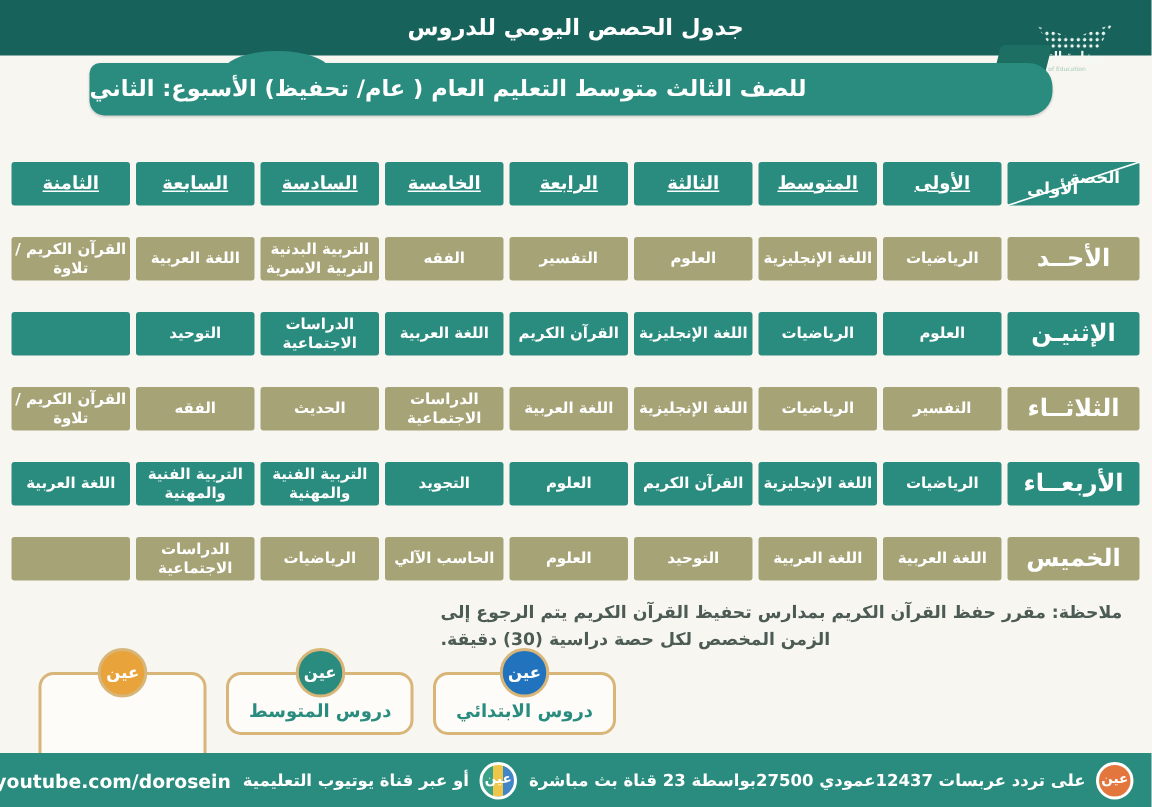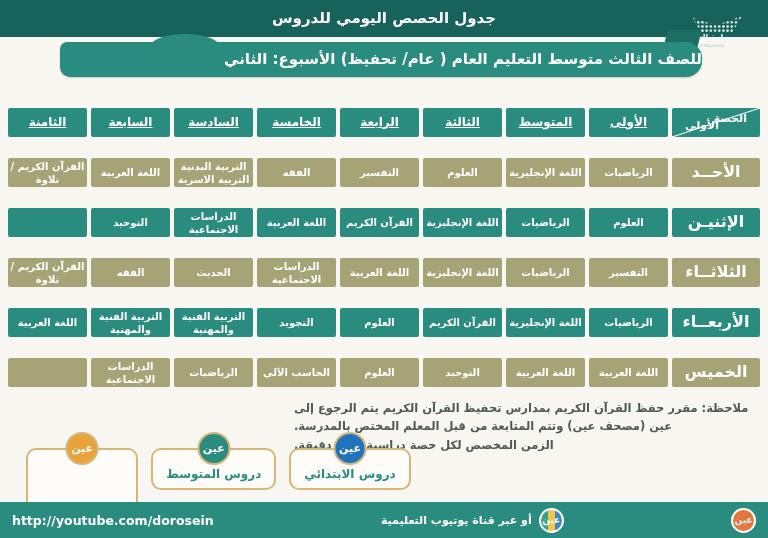--- a/index.html
+++ b/index.html
@@ -27,21 +27,21 @@
   
   .banner-hump {
     position:absolute; top:34px; left:150px; width:70px; height:26px;
     background:#2a8c7e; border-radius:50% 50% 0 0;
   }
   .banner-fold { position:absolute; top:30px; left:665px; width:34px; height:22px;
     background:#1c6f62; transform:skewX(-14deg); border-radius:3px; }
   .banner {
     position:absolute; top:42px; left:60px; right:66px; height:35px;
     background:#2a8c7e; border-radius:7px 16px 16px 10px;
-    color:#fff; font-size:15px; font-weight:bold; text-align:right; line-height:35px;
+    color:#fff; font-size:15px; font-weight:bold; text-align:left; line-height:35px;
     box-shadow: 0 1px 2px rgba(0,0,0,.18);
   }
   
   .grid {
     position:absolute; top:91px; right:8px; left:8px;
     display:grid; grid-template-columns: 88px repeat(8, 1fr);
     grid-auto-rows: 46px; gap: 4px;
   }
   .cell {
     display:flex; align-items:center; justify-content:center;
@@ -173,21 +173,20 @@
       <div class="cell subj olive">التوحيد</div>
       <div class="cell subj olive">العلوم</div>
       <div class="cell subj olive">الحاسب الآلي</div>
       <div class="cell subj olive">الرياضيات</div>
       <div class="cell subj olive">الدراسات الاجتماعية</div>
       <div class="cell subj olive"></div>
     </div>
 
   <div class="note">
     <div>ملاحظة: مقرر حفظ القرآن الكريم بمدارس تحفيظ القرآن الكريم يتم الرجوع إلى</div>
-    <div>عين (مصحف عين) وتتم المتابعة من قبل المعلم المختص بالمدرسة.</div>
     <div>الزمن المخصص لكل حصة دراسية (30) دقيقة.</div>
   </div>
 
   <div class="badges">
     <div class="badge badge-primary">
       <div class="badge-circle">عين</div>
       <div class="badge-label">دروس الابتدائي</div>
     </div>
     <div class="badge badge-middle">
       <div class="badge-circle">عين</div>
@@ -195,20 +194,21 @@
     </div>
     <div class="badge badge-secondary">
       <div class="badge-circle">عين</div>
       <div class="badge-label">دروس الثانوي</div>
     </div>
   </div>
 
   <div class="footer">
     <div class="fgroup">
       <div class="fcircle fcircle-orange">عين</div>
+      <span>على تردد عربسات 12437عمودي 27500بواسطة 23 قناة بث مباشرة</span>
     </div>
     <div class="fgroup">
       <div class="fcircle fcircle-stripes">عين</div>
       <span>أو عبر قناة يوتيوب التعليمية</span>
     </div>
     <span class="furl">http://youtube.com/dorosein</span>
   </div>
 
 </div>
 

